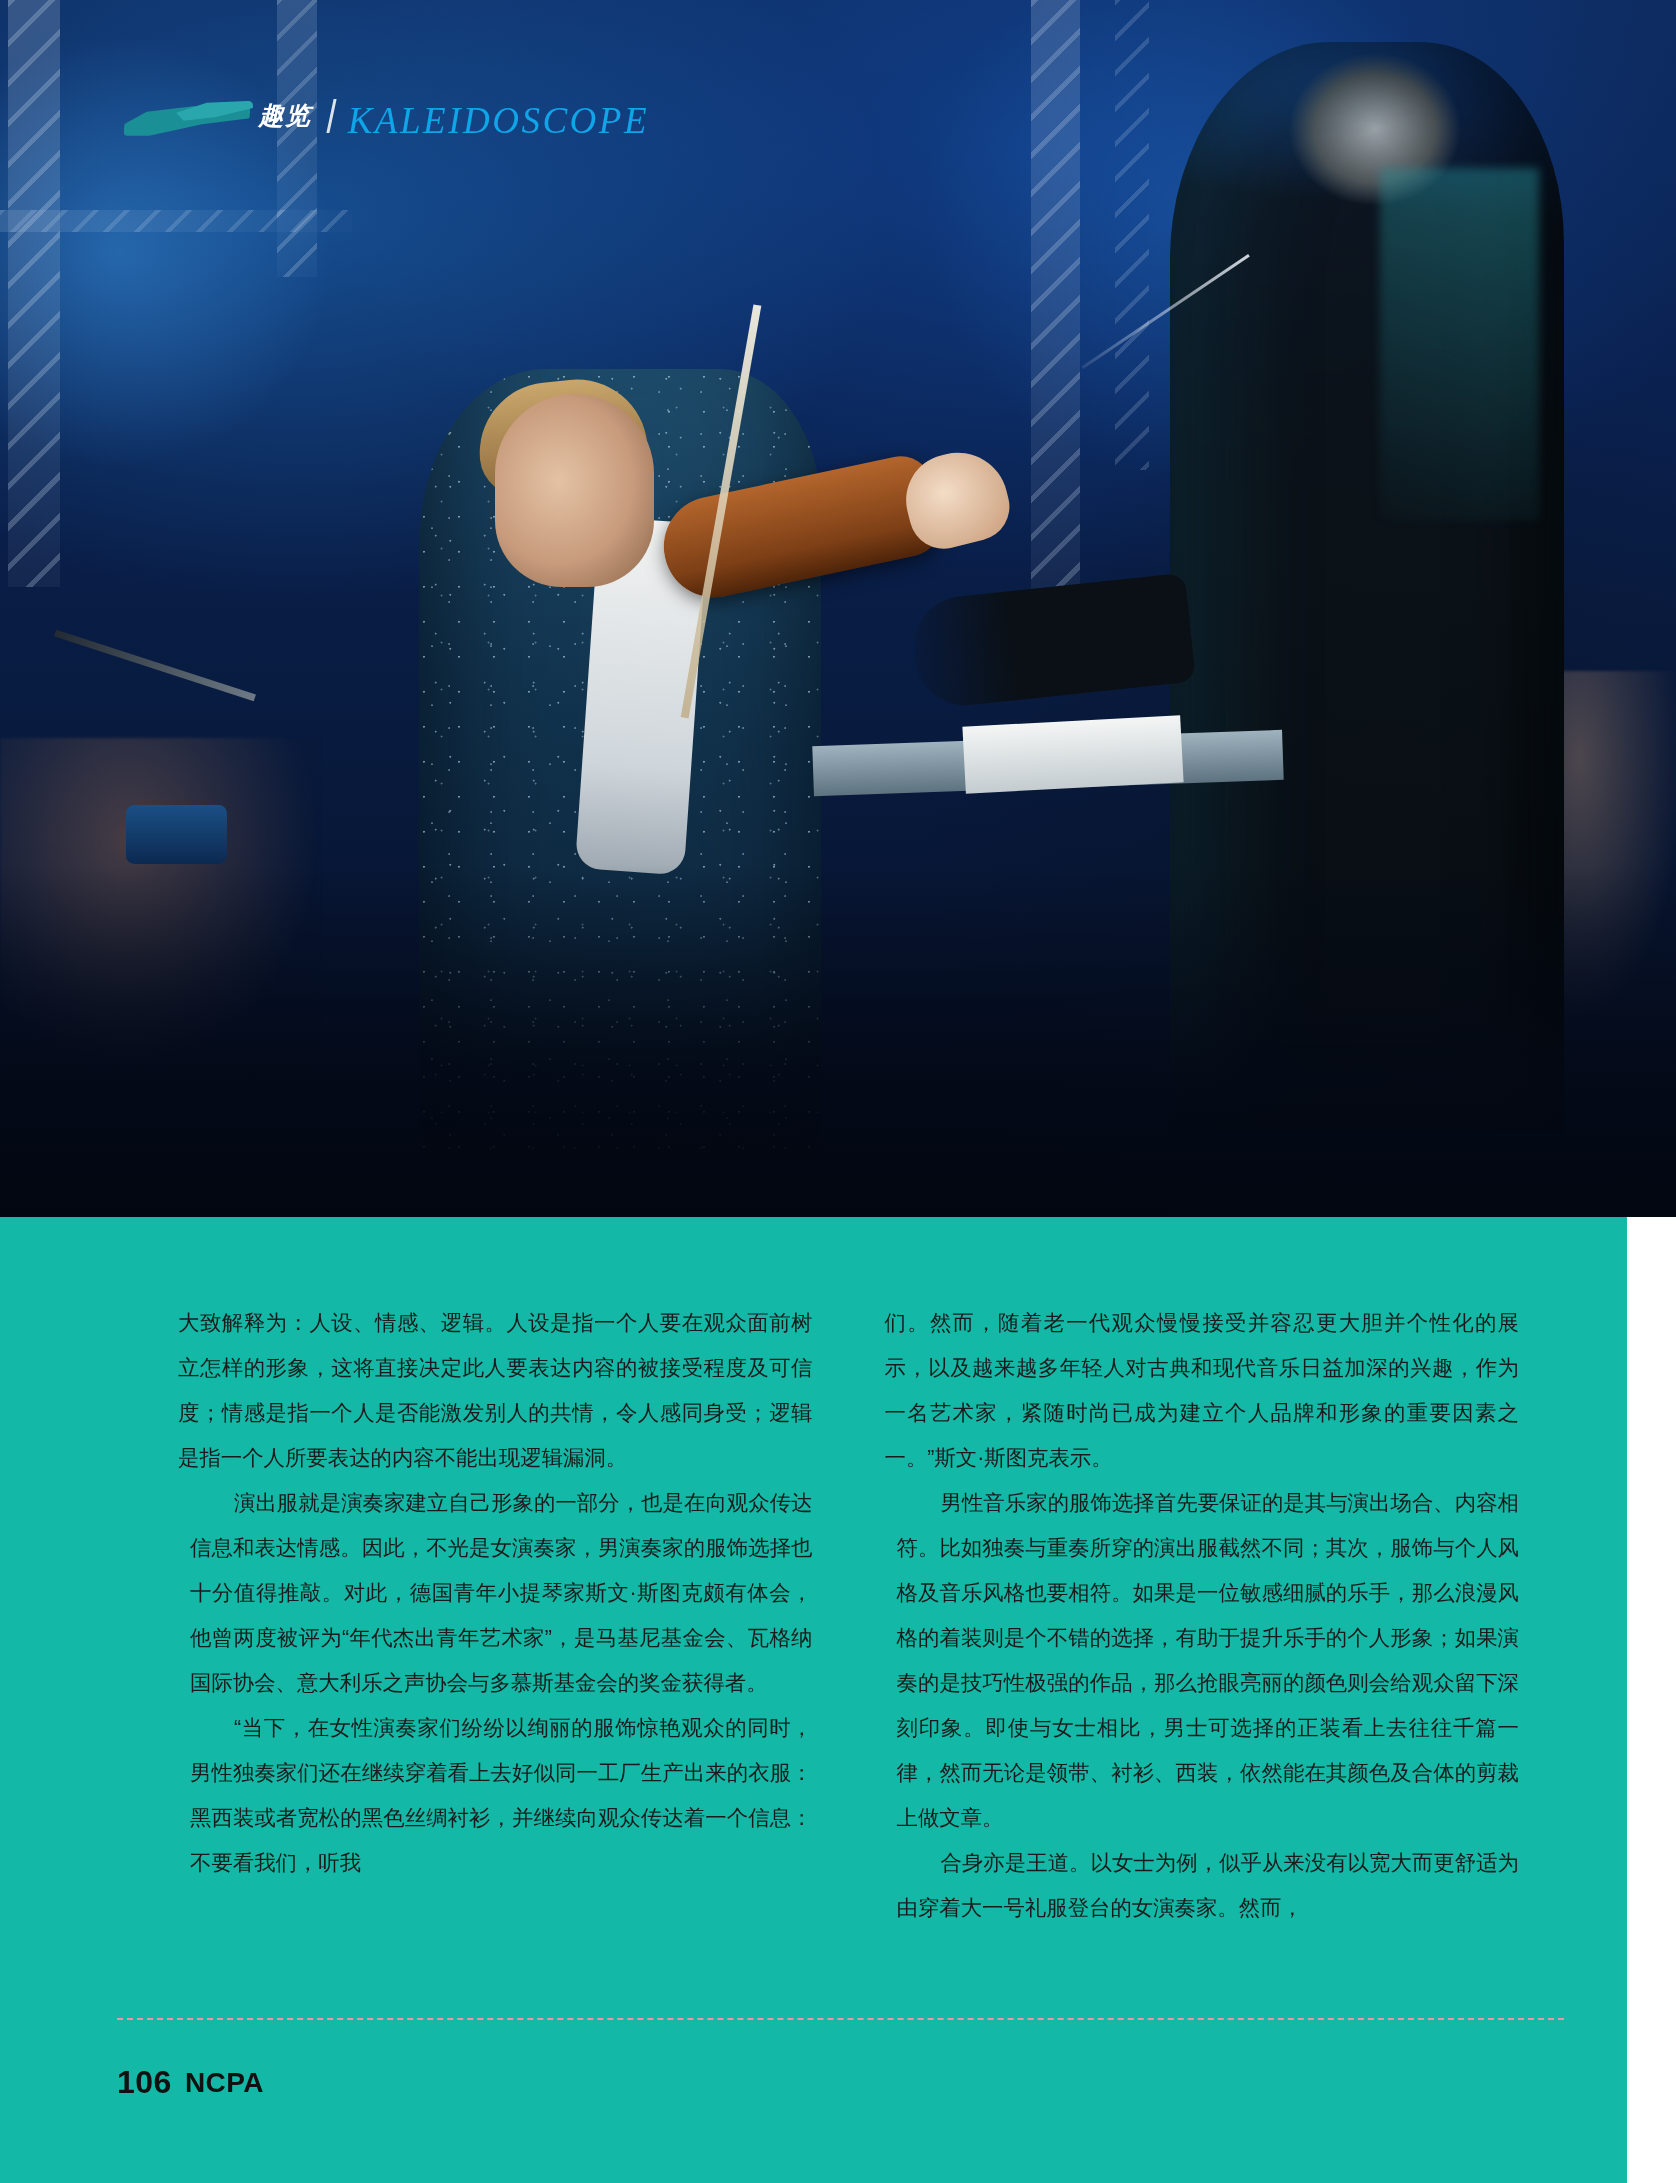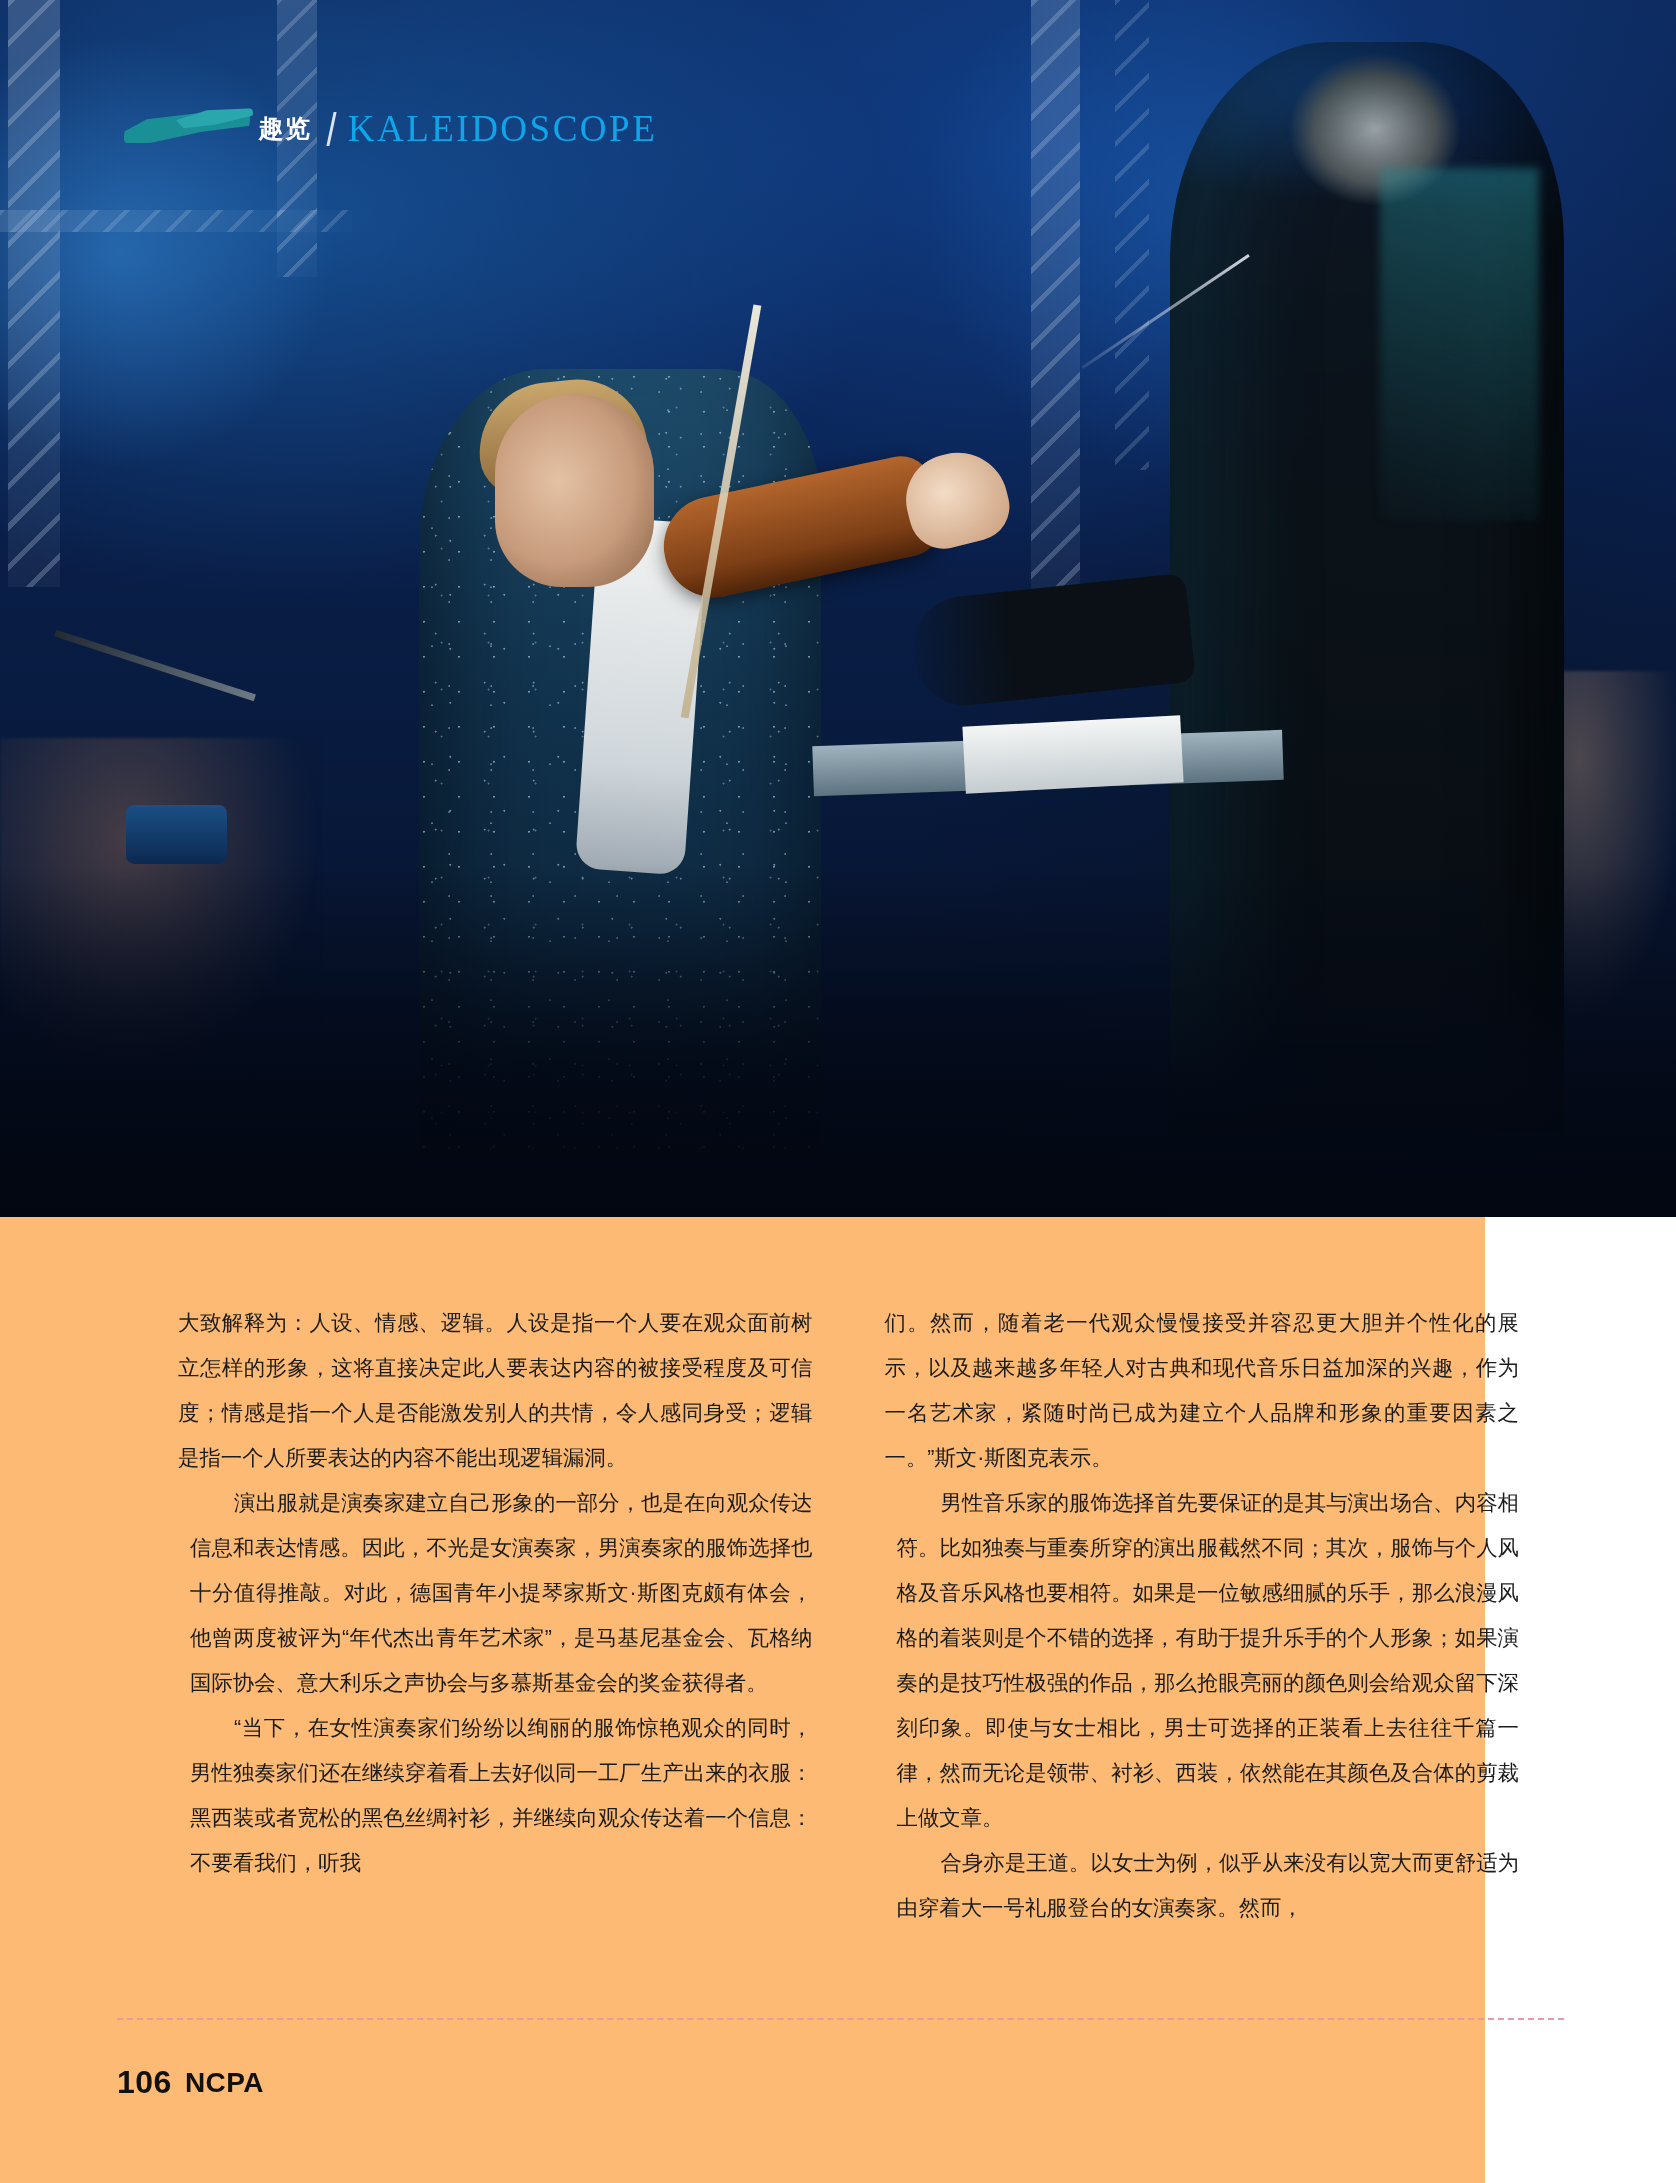--- a/index.html
+++ b/index.html
@@ -182,22 +182,22 @@
     background: linear-gradient(180deg, #1b4f86, #0c2950);
     border-radius: 8.4px;
   }
 
   
   .masthead {
     position: absolute;
     left: 124px;
     top: 99px;
     display: flex;
-    align-items: center;
     height: 59px;
+    font-style: italic;
   }
   .masthead .swoosh {
     position: relative;
     width: 126px;
     height: 44px;
   }
   .masthead .swoosh .blade {
     position: absolute;
     left: 0; top: 6.7px;
     width: 126px; height: 30px;
@@ -232,23 +232,23 @@
     font-family: "Liberation Serif", serif;
     font-size: 37px;
     letter-spacing: 2.5px;
   }
 
   
   .content {
     position: absolute;
     left: 0;
     top: 1217px;
-    width: 1485px;
+    width: 1627px;
     height: 966px;
-    background: #fdba74;
+    background: #14b8a6;
   }
   .columns {
     position: absolute;
     left: 178px;
     top: 84px;
     width: 1341px;
     display: flex;
     gap: 72px;
   }
   .col {

